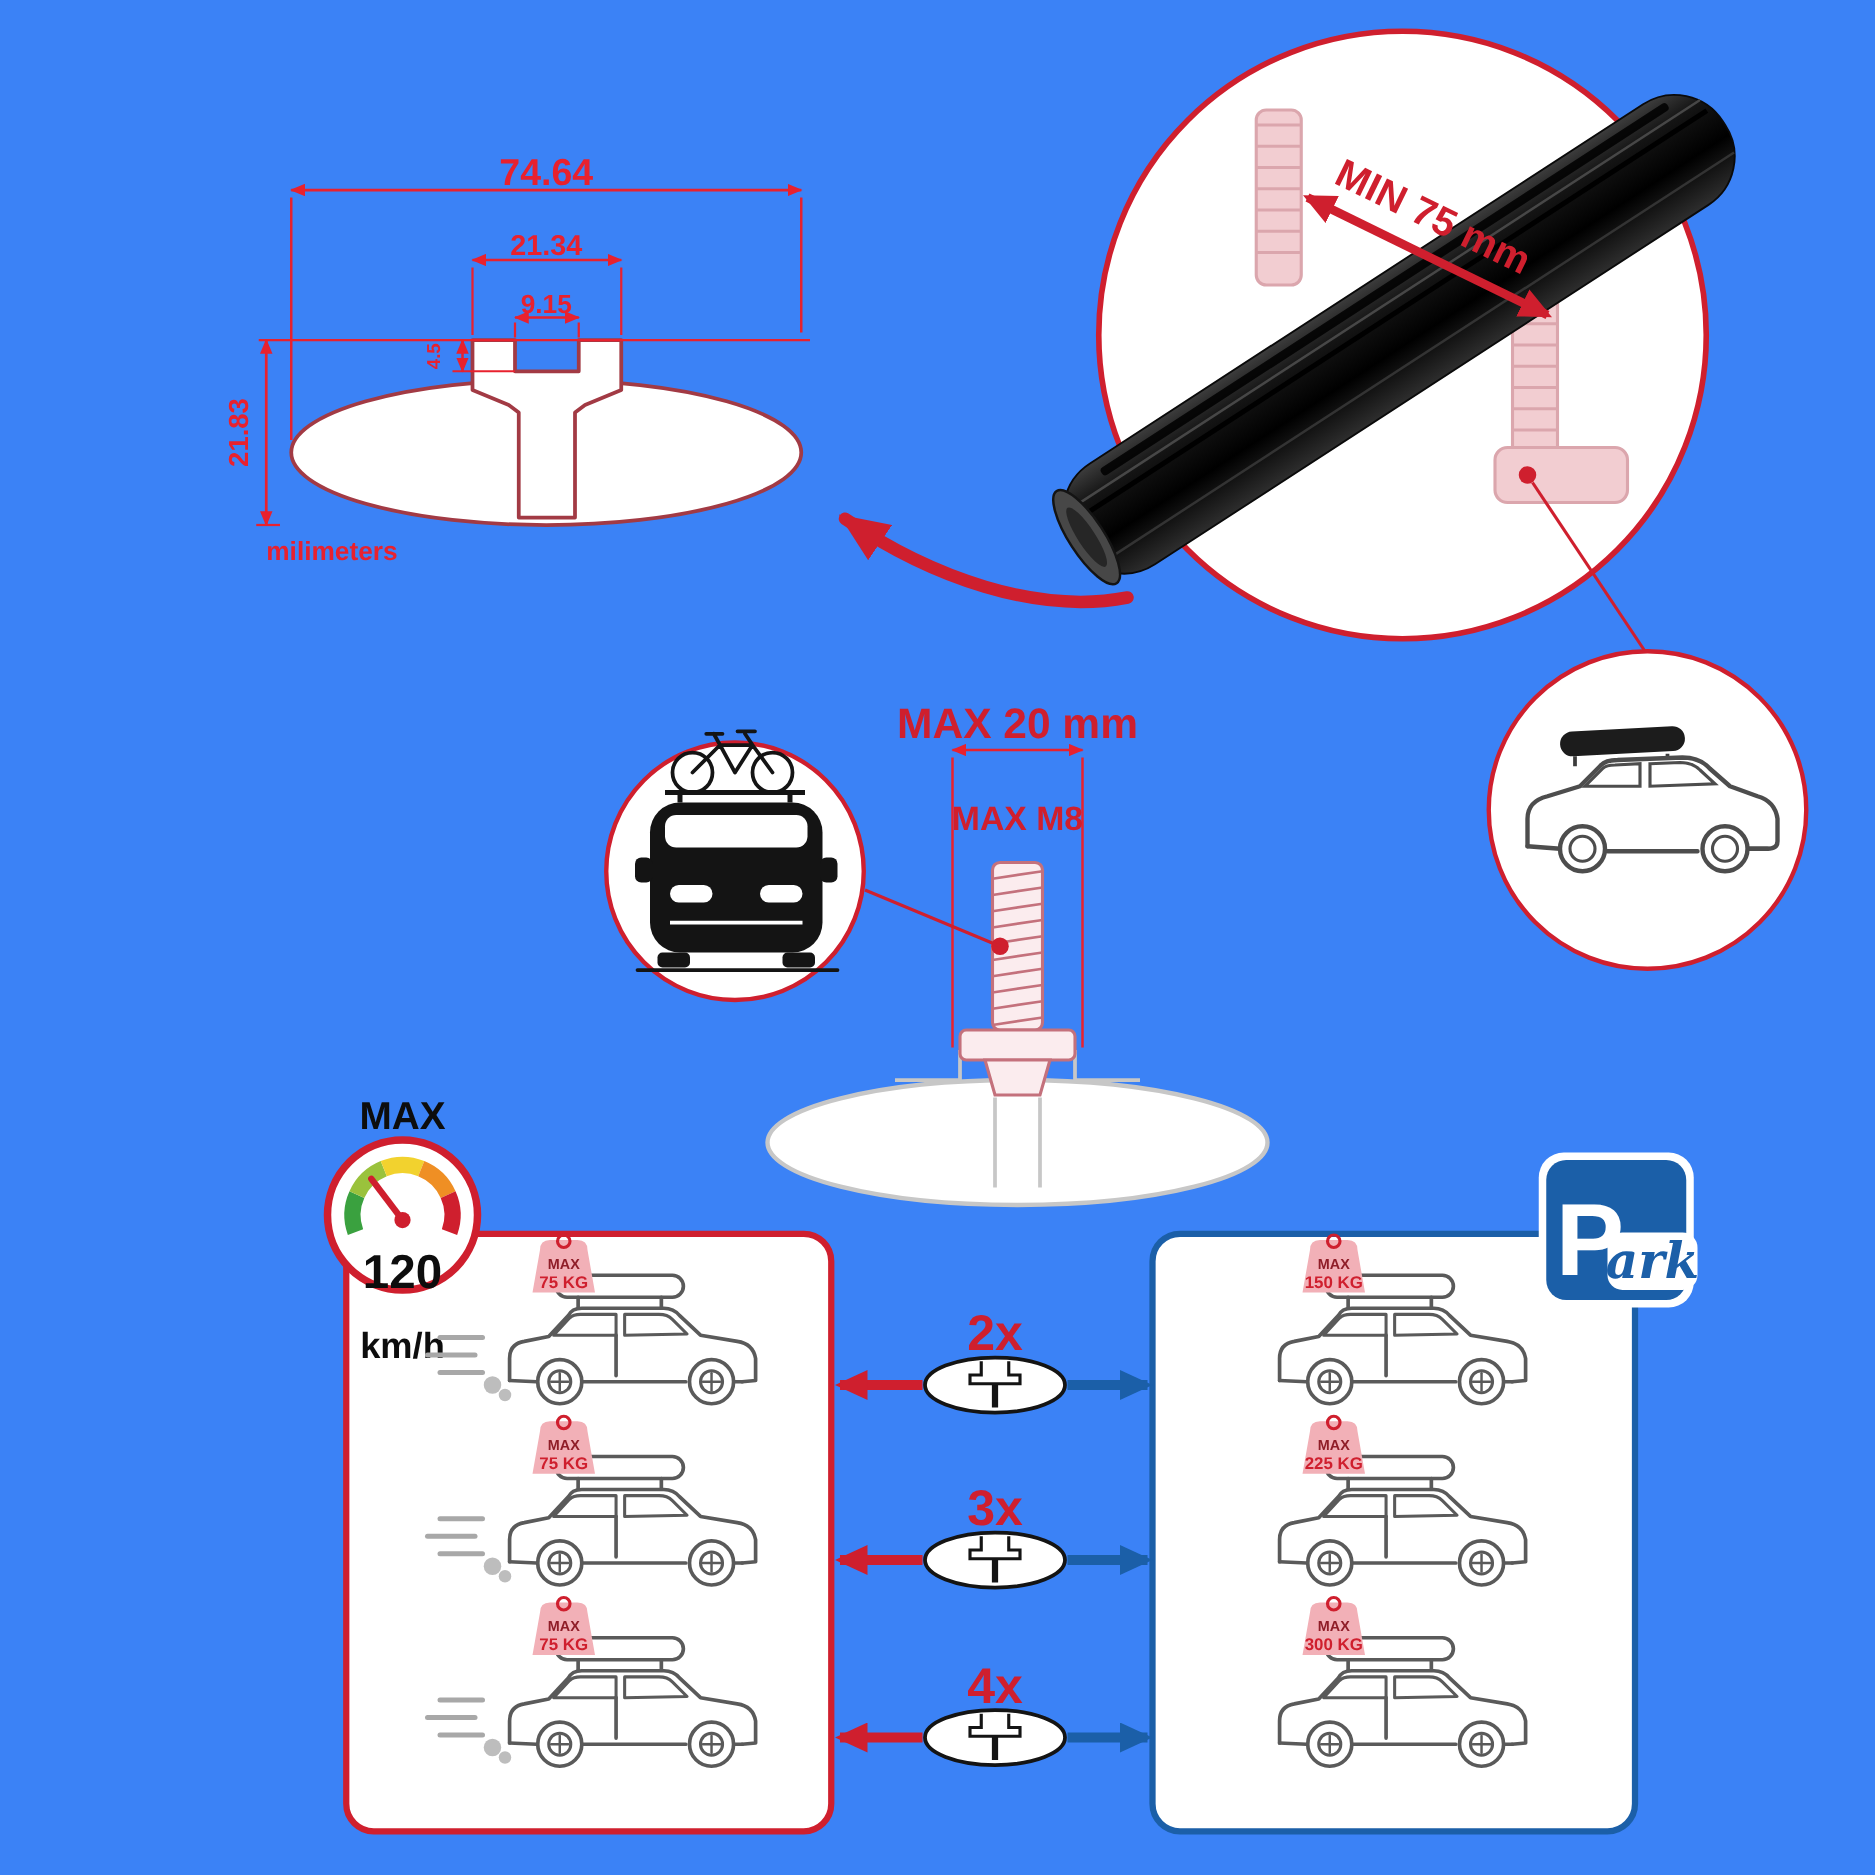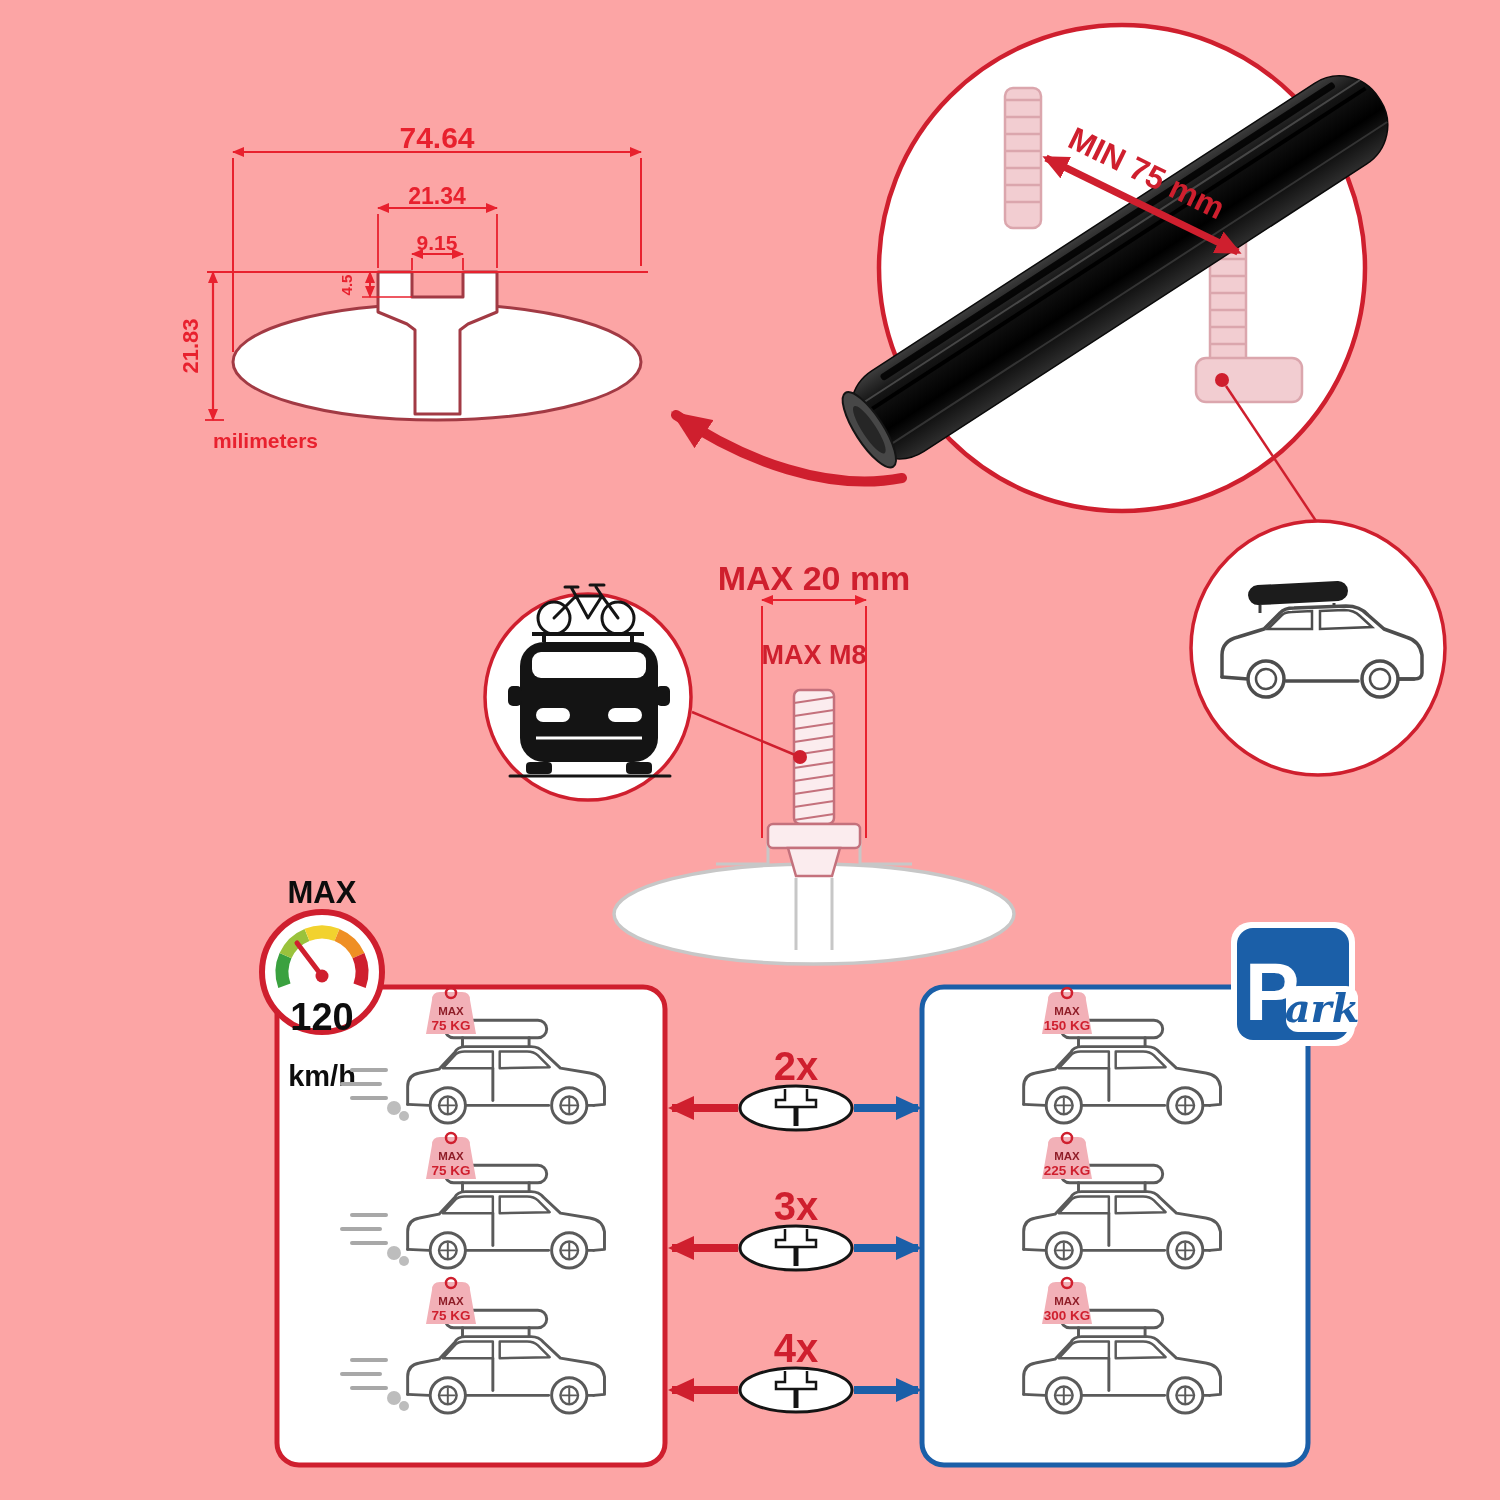--- a/index.html
+++ b/index.html
@@ -1,16 +1,16 @@
 <!DOCTYPE html>
 <html><head>
 <meta charset="utf-8">
 <style>
   html,body{margin:0;padding:0;background:#fff;}
-  .canvas{position:relative;width:1500px;height:1500px;background:#fca5a5;overflow:hidden;}
+  .canvas{position:relative;width:1500px;height:1500px;background:#3b82f6;overflow:hidden;}
   svg{display:block;}
   text{font-family:"Liberation Sans",sans-serif;}
   .script-text{font-family:"DejaVu Serif",serif;font-style:italic;}
 </style>
 </head>
 <body>
 
 <div class="canvas">
 <svg width="1500" height="1500" viewBox="0 0 1500 1500">
   <defs>

